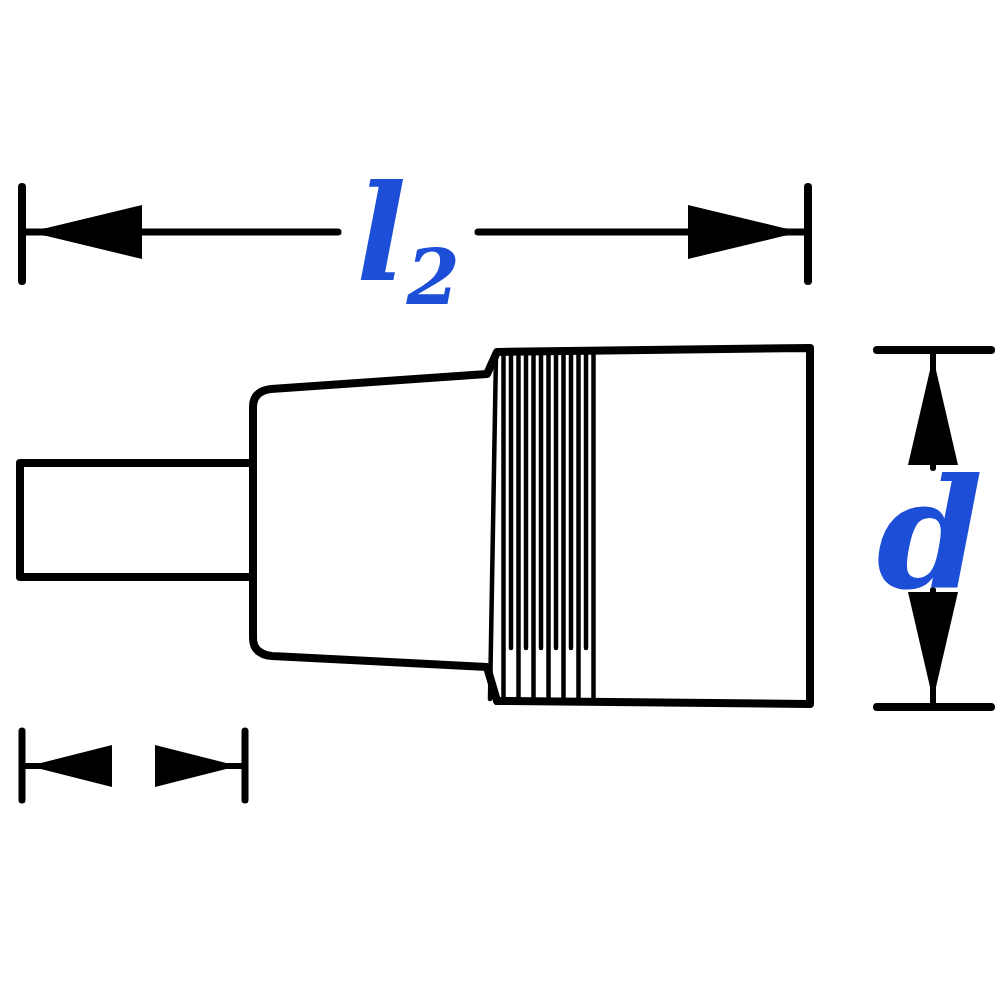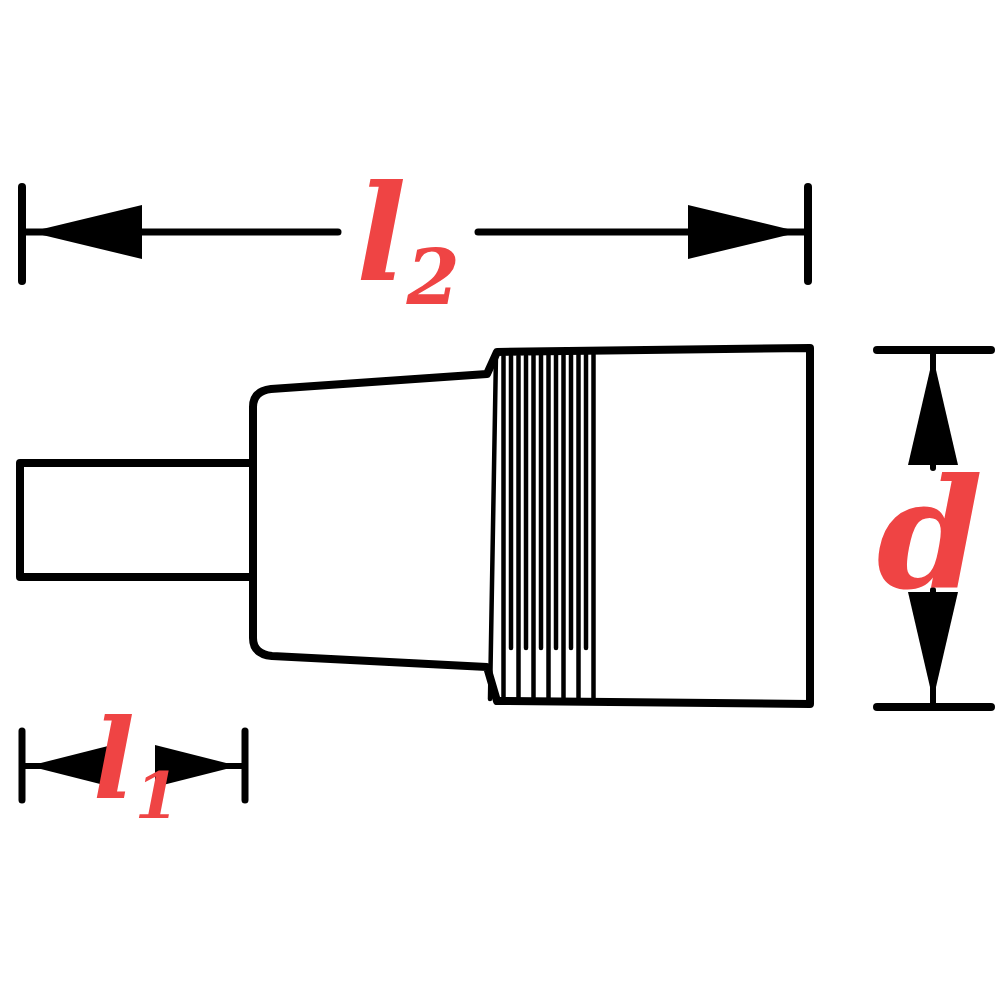--- a/index.html
+++ b/index.html
@@ -20,21 +20,21 @@
   .canvas svg {
     position: absolute;
     left: 0;
     top: 0;
   }
   .dim-label {
     position: absolute;
     transform: translate(-50%, -50%);
     font-style: italic;
     font-weight: bold;
-    color: #ef4444;
+    color: #1d4ed8;
     white-space: nowrap;
     line-height: 1;
     user-select: none;
   }
   .dim-label .sub {
     display: inline-block;
     transform: translateY(0.32em);
     font-size: 0.58em;
   }
   #label-l2 { left: 408px; top: 234px; font-size: 132px; }
@@ -108,17 +108,14 @@
   </svg>
 
   <div class="dim-label" id="label-l2">
     <span>l</span><span class="sub">2</span>
   </div>
 
   <div class="dim-label" id="label-d">
     <span>d</span><span class="sub"></span>
   </div>
 
-  <div class="dim-label" id="label-l1">
-    <span>l</span><span class="sub">1</span>
-  </div>
 
 </div>
 
 </body></html>

